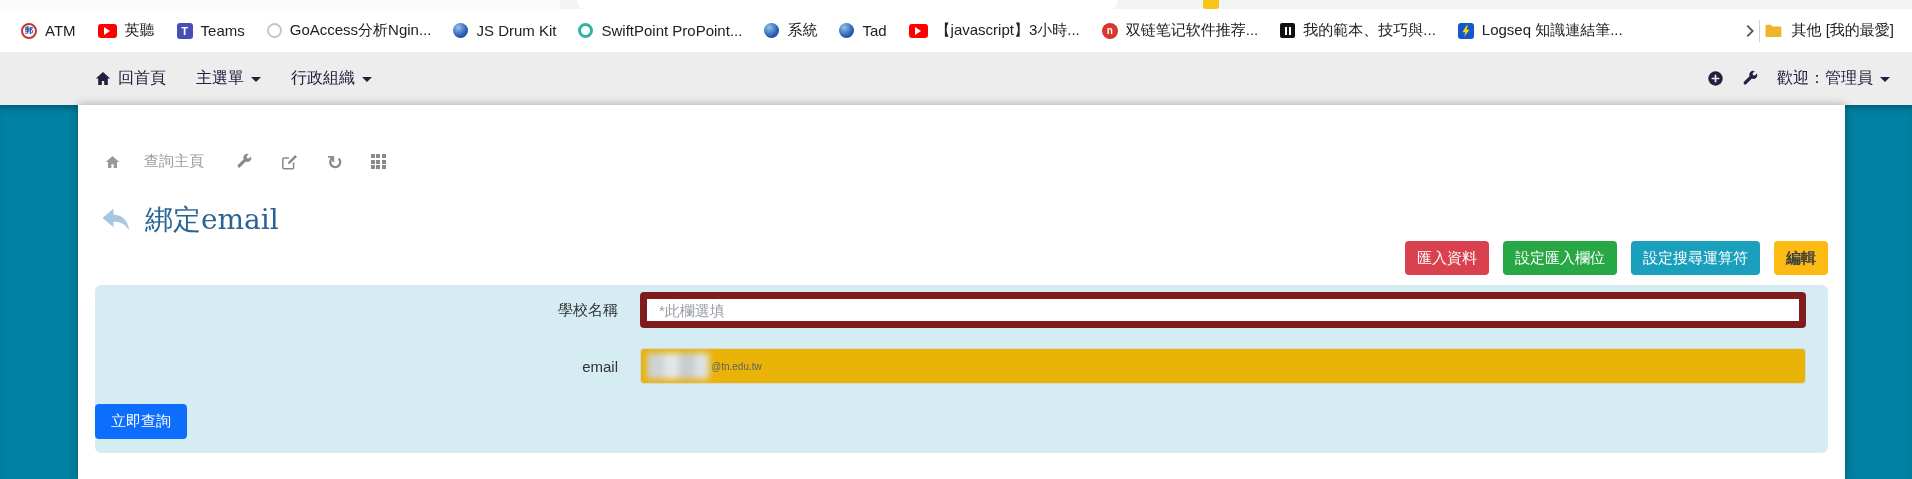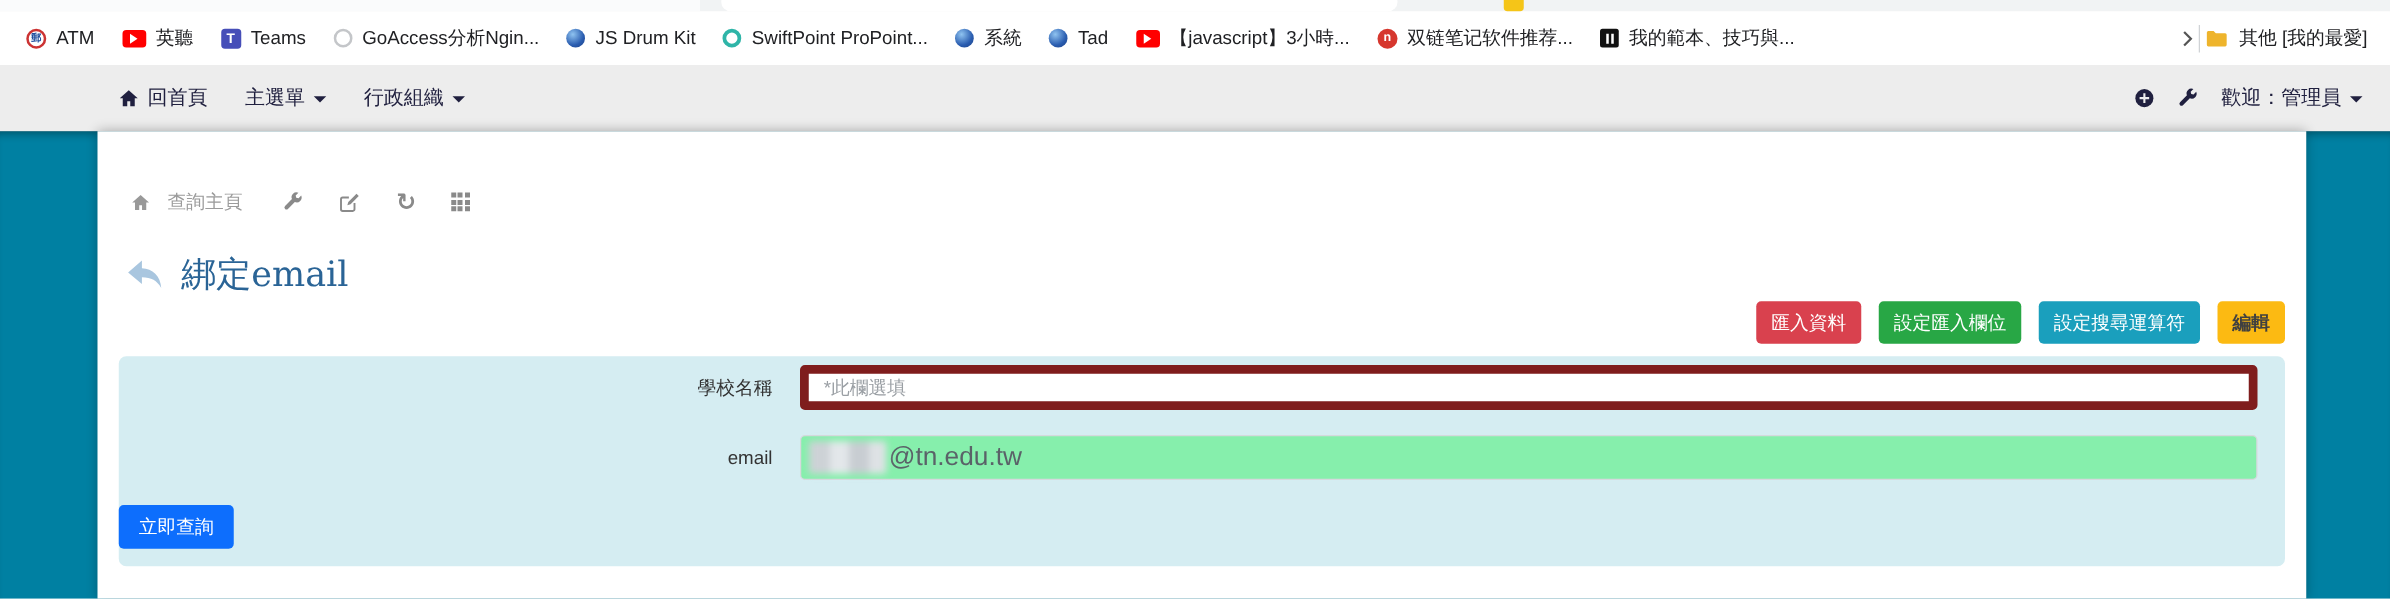--- a/index.html
+++ b/index.html
@@ -36,21 +36,21 @@
   .navbar { height:53px; background:#ededed; display:flex; align-items:center; padding:0 22px 0 95px; color:#20203f; font-size:16px; }
   .nav-item { display:flex; align-items:center; gap:7px; margin-right:30px; cursor:pointer;text-align:right; }
   .caret { width:0; height:0; border-left:5px solid transparent; border-right:5px solid transparent; border-top:5px solid #20203f; margin-top:2px; }
   .nav-right { margin-left:auto; display:flex; align-items:center; gap:18px; }
 
   
   .page { height:374px; background:#0080a2; padding:0 67px 0 78px; box-shadow:inset 0 7px 7px -5px rgba(0,0,0,.35); }
   .card { background:#ffffff; height:374px; box-shadow:0 0 9px rgba(0,0,0,.3); padding:0 17px; overflow:hidden; }
 
   .breadcrumb { margin-top:47px; display:flex; align-items:center; color:#9b9b9b; font-size:15px; padding-left:10px; }
-  .breadcrumb .bc-home { display:flex; align-items:center; gap:14px; cursor:pointer; }
+  .breadcrumb .bc-home { display:flex; align-items:center; gap:24px; cursor:pointer; }
   .bc-actions { display:flex; align-items:center; gap:28px; margin-left:32px; }
   .bc-actions > span { cursor:pointer; display:inline-flex; }
   .refresh-glyph { font-family:"DejaVu Sans",sans-serif; font-size:19px; font-weight:bold; color:#8a8a8a; line-height:14px; }
   .grid-icon { display:grid; grid-template-columns:repeat(3,4px); grid-gap:1.5px; }
   .grid-icon i { width:4px; height:4px; background:#8a8a8a; display:block; }
 
   .title-row { margin-top:30px; display:flex; align-items:center; gap:12px; padding-left:4px; }
   .page-title { font-family:"DejaVu Serif","Liberation Serif",serif; font-size:28px; color:#2a6496; }
 
   .toolbar { margin-top:2px; display:flex; justify-content:flex-end; gap:14px; padding-right:0; }
@@ -59,21 +59,21 @@
   .btn-fields { background:#28a745; }
   .btn-operator { background:#1a9fbd; }
   .btn-edit { background:#fcba12; color:#404040;font-weight:bold; }
 
   .panel { margin-top:10px; background:#d5edf2; border-radius:6px; padding:7px 22px 14px 0; }
   .form-row { display:grid; grid-template-columns:545px 1fr; align-items:center; margin-bottom:20px; }
   .form-row:last-of-type { margin-bottom:0; }
   .form-label { text-align:right; padding-right:22px; font-size:15px; color:#333; }
   .text-input { width:100%; height:36px; border:7px solid #7f1d1d; border-radius:4px; background:#fff; padding:0 12px; font-size:15px; color:#333; font-family:inherit; }
   .text-input::placeholder { color:#9a9fa4; }
-  .input-readonly { height:36px; border:1px solid #d5d9dd; border-radius:4px; background:#86efac; padding:0 12px; font-size:21px; color:#5a6268; display:flex; align-items:center; }
+  .input-readonly { height:36px; border:1px solid #d5d9dd; border-radius:4px; background:#eab308; padding:0 12px; font-size:10px; color:#5a6268; display:flex; align-items:center; }
   .censor { width:62px; height:26px; border-radius:2px; margin:0 2px 0 -6px; flex:none;
             background:linear-gradient(90deg,#cdd2d6 0 28%,#e3e7ea 28% 52%,#c8cdd2 52% 78%,#dee2e5 78%);
             filter:blur(3px); }
   .submit-row { display:flex; margin-top:17px; }
   .btn-primary { background:#0d6efd; color:#fff; border:none; border-radius:4px; height:35px; padding:0 16px; font-size:15px; cursor:pointer; font-family:inherit; }
 </style>
 </head>
 <body>
 
 <div class="chrome-top">
@@ -126,20 +126,28 @@
   <div class="bm">
     <span class="ico ico-red-circle">n</span>
     <span class="bm-label">双链笔记软件推荐...</span>
   </div>
   <div class="bm">
     <span class="ico ico-black-sq">
         <i></i>
         <i></i>
       </span>
     <span class="bm-label">我的範本、技巧與...</span>
+  </div>
+  <div class="bm">
+    <span class="ico ico-logseq">
+      <svg width="12" height="12" viewBox="0 0 20 20">
+          <polygon points="11,1 4,12 9,12 7,19 16,8 11,8 13,1" fill="#ffd900"></polygon>
+        </svg>
+    </span>
+    <span class="bm-label">Logseq 知識連結筆...</span>
   </div>
 
   <div class="bm-right">
     <span style="display:inline-flex;cursor:pointer;">
       <svg width="18" height="18" viewBox="0 0 20 20" fill="none" stroke="#555" stroke-width="2">
           <polyline points="7,4 13,10 7,16"></polyline>
         </svg>
     </span>
     <span class="bm-divider"></span>
     <div class="bm" style="padding:0 4px;">

